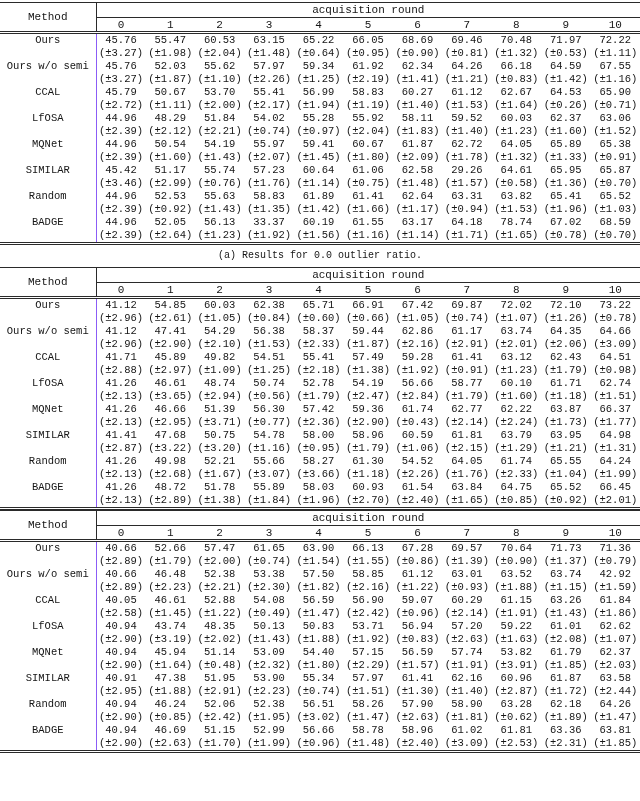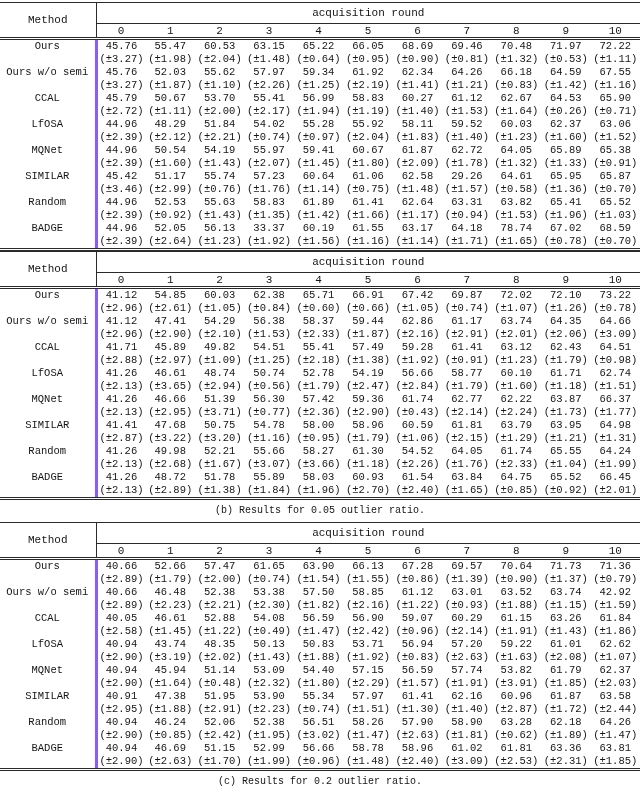--- a/index.html
+++ b/index.html
@@ -30,33 +30,33 @@
   th.method-head {
     border-top: 1px solid #2a2a2a;
     border-right: 1px solid #2a2a2a;
     border-bottom: 3px double #2a2a2a;
     font-size: 11px;
   }
   th.group-head {
     border-top: 1px solid #2a2a2a;
     border-bottom: 1px solid #2a2a2a;
     font-size: 11px;
-    height: 21px;
+    height: 15px;
   }
   th.round-head {
     border-bottom: 3px double #2a2a2a;
     font-size: 11px;
     height: 15px;
   }
   td {
     font-size: 10.5px;
     height: 13px;
     line-height: 13px;
   }
-  td.method-cell { border-right: 3px solid #8b5cf6; }
+  td.method-cell { border-right: 1px solid #8b5cf6; }
   tr.last-row td { border-bottom: 3px double #2a2a2a; }
   .caption {
     text-align: center;
     font-size: 10px;
     margin: 5px 0 6px 0;
     color: #151515;
   }
 </style>
 </head>
 <body>
@@ -318,20 +318,21 @@
               <td class="std-cell">(±1.56)</td>
               <td class="std-cell">(±1.16)</td>
               <td class="std-cell">(±1.14)</td>
               <td class="std-cell">(±1.71)</td>
               <td class="std-cell">(±1.65)</td>
               <td class="std-cell">(±0.78)</td>
               <td class="std-cell">(±0.70)</td>
             </tr>
           </tbody>
         </table>
+        <div class="caption">(a) Results for 0.0 outlier ratio.</div>
       </div>
       <div class="table-block">
         <table>
           <colgroup>
             <col class="method-col">
             <col>
             <col>
             <col>
             <col>
             <col>
@@ -581,21 +582,20 @@
               <td class="std-cell">(±1.96)</td>
               <td class="std-cell">(±2.70)</td>
               <td class="std-cell">(±2.40)</td>
               <td class="std-cell">(±1.65)</td>
               <td class="std-cell">(±0.85)</td>
               <td class="std-cell">(±0.92)</td>
               <td class="std-cell">(±2.01)</td>
             </tr>
           </tbody>
         </table>
-        <div class="caption">(b) Results for 0.05 outlier ratio.</div>
       </div>
       <div class="table-block">
         <table>
           <colgroup>
             <col class="method-col">
             <col>
             <col>
             <col>
             <col>
             <col>
@@ -845,16 +845,15 @@
               <td class="std-cell">(±0.96)</td>
               <td class="std-cell">(±1.48)</td>
               <td class="std-cell">(±2.40)</td>
               <td class="std-cell">(±3.09)</td>
               <td class="std-cell">(±2.53)</td>
               <td class="std-cell">(±2.31)</td>
               <td class="std-cell">(±1.85)</td>
             </tr>
           </tbody>
         </table>
-        <div class="caption">(c) Results for 0.2 outlier ratio.</div>
       </div>
     </div>
 </div>
 
 </body></html>

